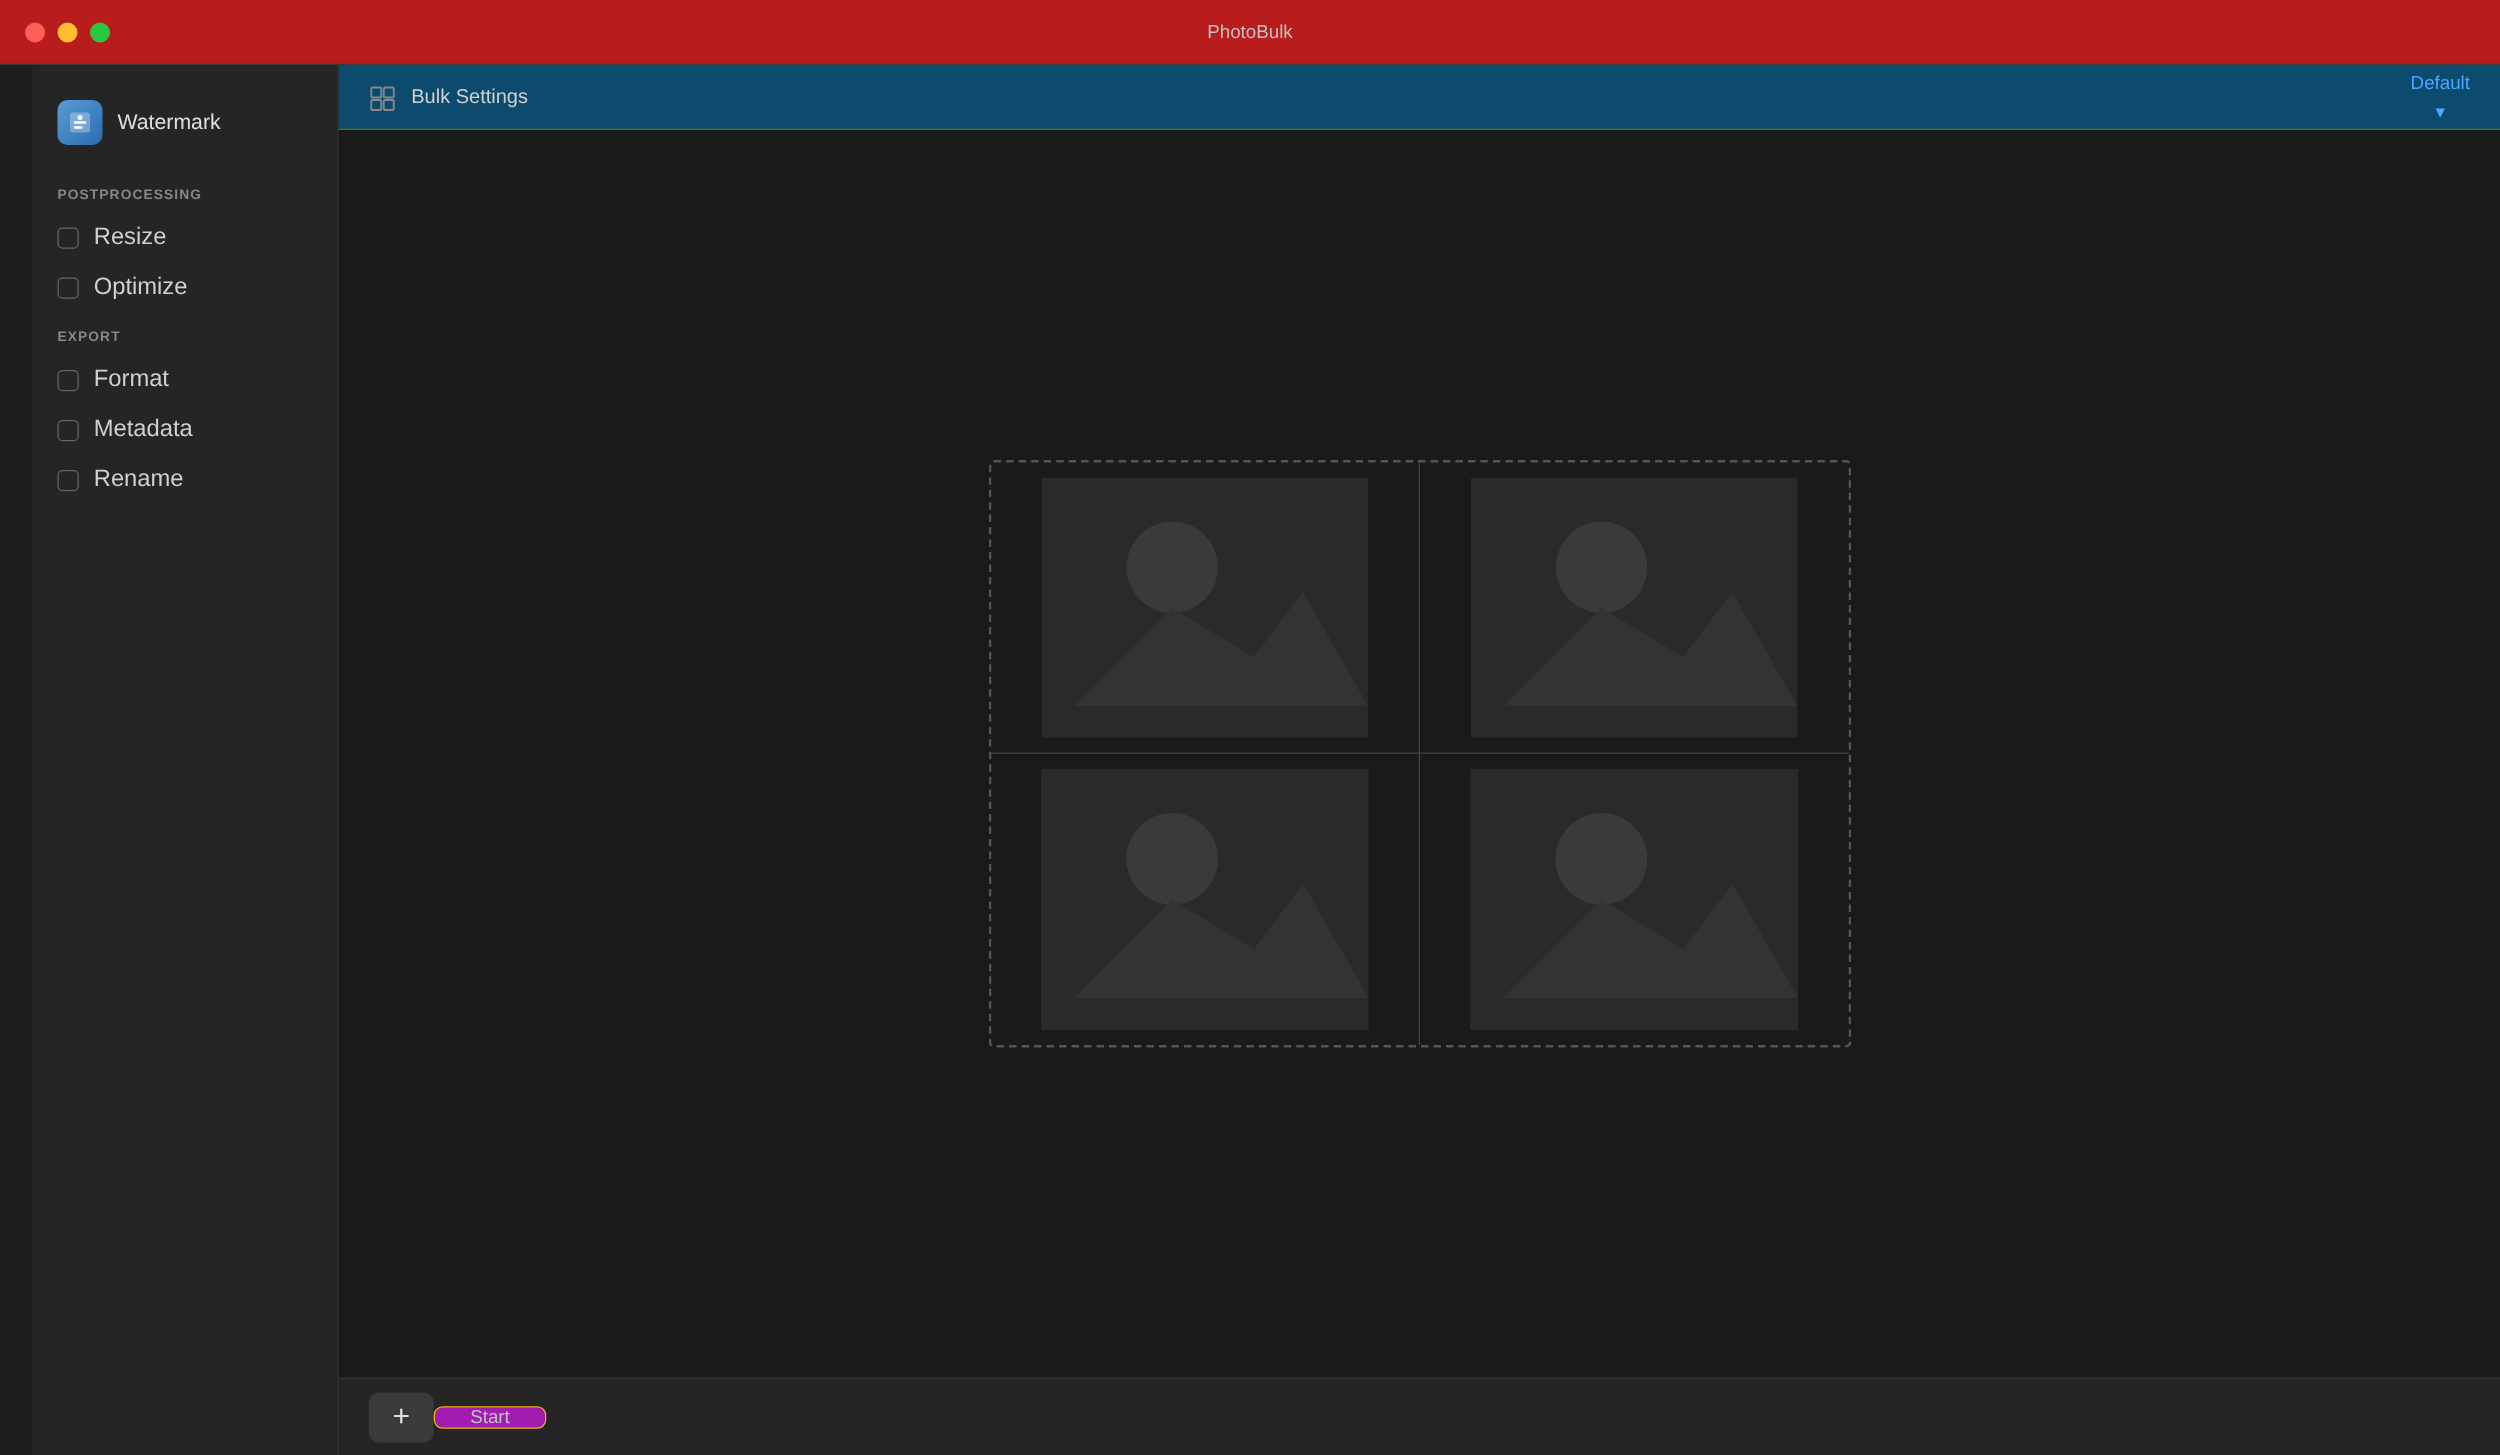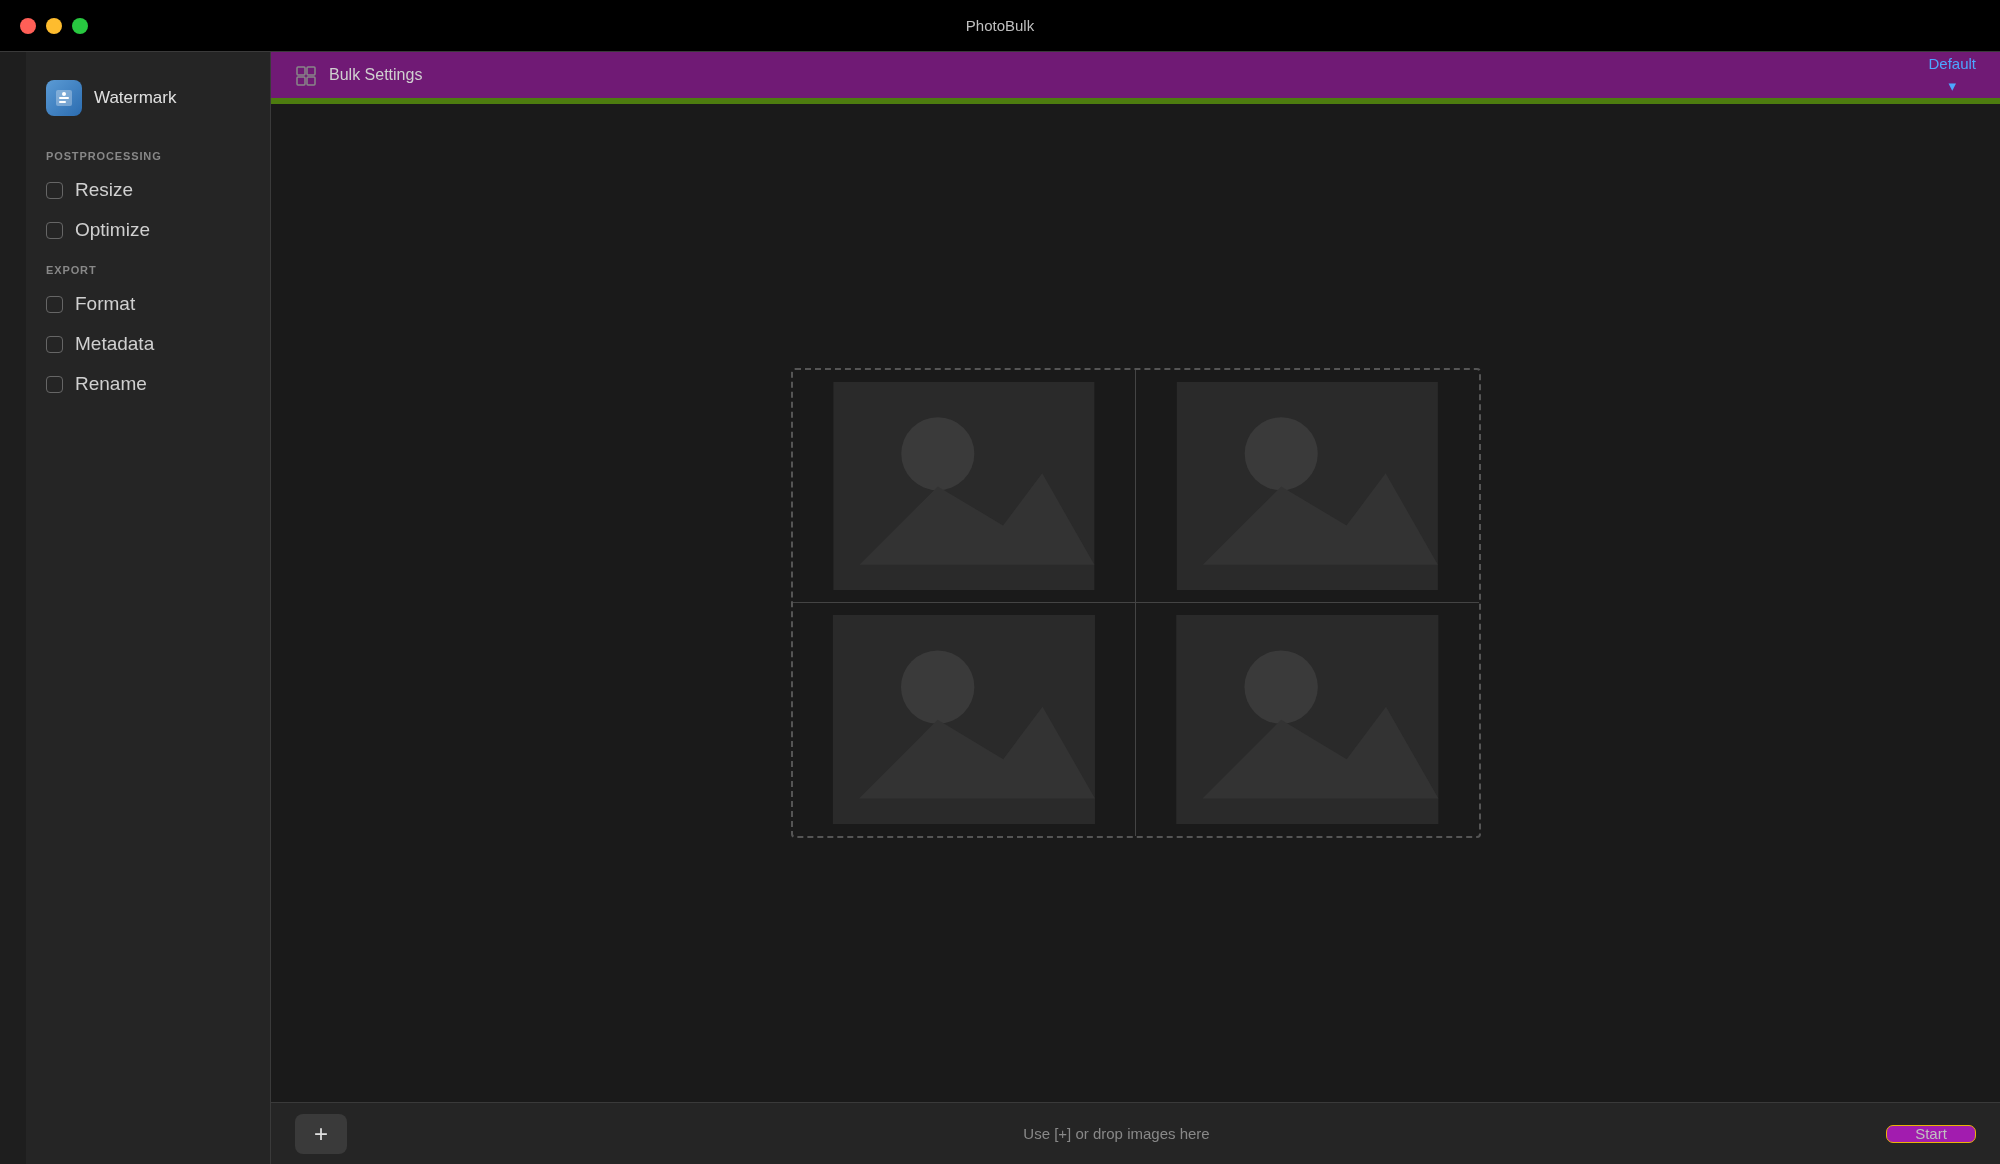--- a/index.html
+++ b/index.html
@@ -16,21 +16,21 @@
       color: #e0e0e0;
       overflow: hidden;
       display: flex;
       flex-direction: column;
     }
 
     
     .title-bar {
       width: 100%;
       height: 52px;
-      background: #000000;
+      background: #b91c1c;
       display: flex;
       align-items: center;
       justify-content: center;
       position: relative;
       flex-shrink: 0;
       border-bottom: 1px solid #3a3a3a;
     }
 
     .window-controls {
       position: absolute;
@@ -144,22 +144,22 @@
     .content-area {
       flex: 1;
       display: flex;
       flex-direction: column;
       background: #202020;
     }
 
     
     .content-header {
       height: 52px;
-      background: #701a75;
-      border-bottom: 6px solid #4d7c0f;
+      background: #0c4a6e;
+      border-bottom: 1px solid #4d7c0f;
       display: flex;
       align-items: center;
       padding: 0 24px;
       gap: 12px;
       flex-shrink: 0;
     }
 
     .bulk-settings-icon {
       width: 22px;
       height: 22px;
@@ -420,18 +420,17 @@
               <polygon points="20,140 80,80 130,110 160,70 200,140" fill="#333"></polygon>
             </svg>
           </div>
         </div>
       </div>
 
     </div>
 
     <div class="bottom-bar">
       <button class="add-button">+</button>
-      <span class="drop-hint">Use [+] or drop images here</span>
       <button class="start-button">Start</button>
     </div>
 
   </div>
 </div>
 
 </body></html>

